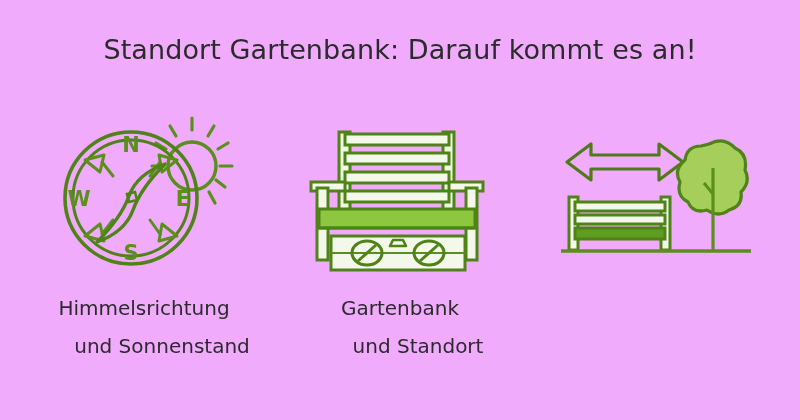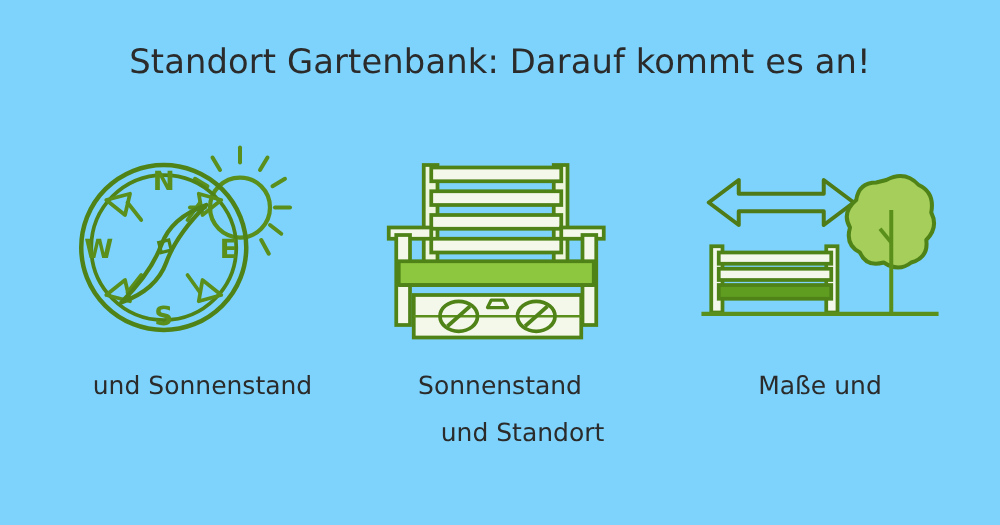--- a/index.html
+++ b/index.html
@@ -10,21 +10,21 @@
     width: 800px;
     height: 420px;
     background: #f4f1ec;
     font-family: "DejaVu Sans", "Liberation Sans", sans-serif;
     overflow: hidden;
   }
   .infographic {
     position: relative;
     width: 800px;
     height: 420px;
-    background: #7dd3fc;
+    background: #f0abfc;
     box-sizing: border-box;
     padding-left: 48px;
   }
   .title {
     position: absolute;
     top: 34px;
     left: 0;
     width: 800px;
     text-align: center;
     font-size: 27px;
@@ -118,20 +118,21 @@
 
           <path d="M 78 84 L 86 82 L 88 90 L 80 92 Z" fill="none" stroke="#4f8318" stroke-width="2.6"></path>
 
           <text x="82" y="42" text-anchor="middle" font-family="'DejaVu Sans','Liberation Sans',sans-serif" font-size="21" font-weight="bold" fill="#5a8f1c">N</text>
           <text x="30" y="96" text-anchor="middle" font-family="'DejaVu Sans','Liberation Sans',sans-serif" font-size="21" font-weight="bold" fill="#5a8f1c">W</text>
           <text x="134" y="96" text-anchor="middle" font-family="'DejaVu Sans','Liberation Sans',sans-serif" font-size="21" font-weight="bold" fill="#5a8f1c">E</text>
           <text x="82" y="150" text-anchor="middle" font-family="'DejaVu Sans','Liberation Sans',sans-serif" font-size="21" font-weight="bold" fill="#5a8f1c">S</text>
         </svg>
       </div>
       <div class="caption">
+        <span>Himmelsrichtung</span>
         <span class="line2">und Sonnenstand</span>
       </div>
     </div>
 
     <div class="panel">
       <div class="icon-box">
         <svg width="190" height="165" viewBox="0 0 190 165">
           <g stroke="#4f8318" stroke-width="3" fill="none" stroke-linejoin="miter">
 
             <rect x="34" y="22" width="11" height="80" fill="#eef6de"></rect>
@@ -158,21 +159,21 @@
             <line x1="26" y1="143" x2="160" y2="143" stroke="#5a8f1c" stroke-width="2"></line>
             <ellipse cx="62" cy="143" rx="15" ry="12" fill="none" stroke="#4f8318" stroke-width="3"></ellipse>
             <line x1="53" y1="151" x2="71" y2="135" stroke="#4f8318" stroke-width="3"></line>
             <ellipse cx="124" cy="143" rx="15" ry="12" fill="none" stroke="#4f8318" stroke-width="3"></ellipse>
             <line x1="115" y1="151" x2="133" y2="135" stroke="#4f8318" stroke-width="3"></line>
             <path d="M 85 136 L 101 136 L 98 130 L 88 130 Z" fill="none" stroke="#4f8318" stroke-width="2.6" stroke-linejoin="round"></path>
           </g>
         </svg>
       </div>
       <div class="caption">
-        <span>Sonnenstand</span>
+        <span>Gartenbank</span>
         <span class="line2">und Standort</span>
       </div>
     </div>
 
     <div class="panel">
       <div class="icon-box">
         <svg width="190" height="165" viewBox="0 0 190 165">
 
           <path d="M 6 52 L 30 34 L 30 45 L 98 45 L 98 34 L 122 52 L 98 70 L 98 59 L 30 59 L 30 70 Z" fill="none" stroke="#4f7a18" stroke-width="3.2" stroke-linejoin="round"></path>
 
@@ -188,18 +189,17 @@
             <rect x="100" y="87" width="9" height="53" fill="#f4f8ea"></rect>
             <rect x="14" y="92" width="90" height="9" fill="#f4f8ea"></rect>
             <rect x="14" y="105" width="90" height="9" fill="#f4f8ea"></rect>
             <rect x="14" y="118" width="90" height="11" fill="#5f9d21"></rect>
           </g>
 
           <line x1="0" y1="141" x2="190" y2="141" stroke="#5a8f1c" stroke-width="3.4"></line>
         </svg>
       </div>
       <div class="caption">
-        <span>Maße und</span>
       </div>
     </div>
 
   </div>
 </div>
 
 </body></html>

